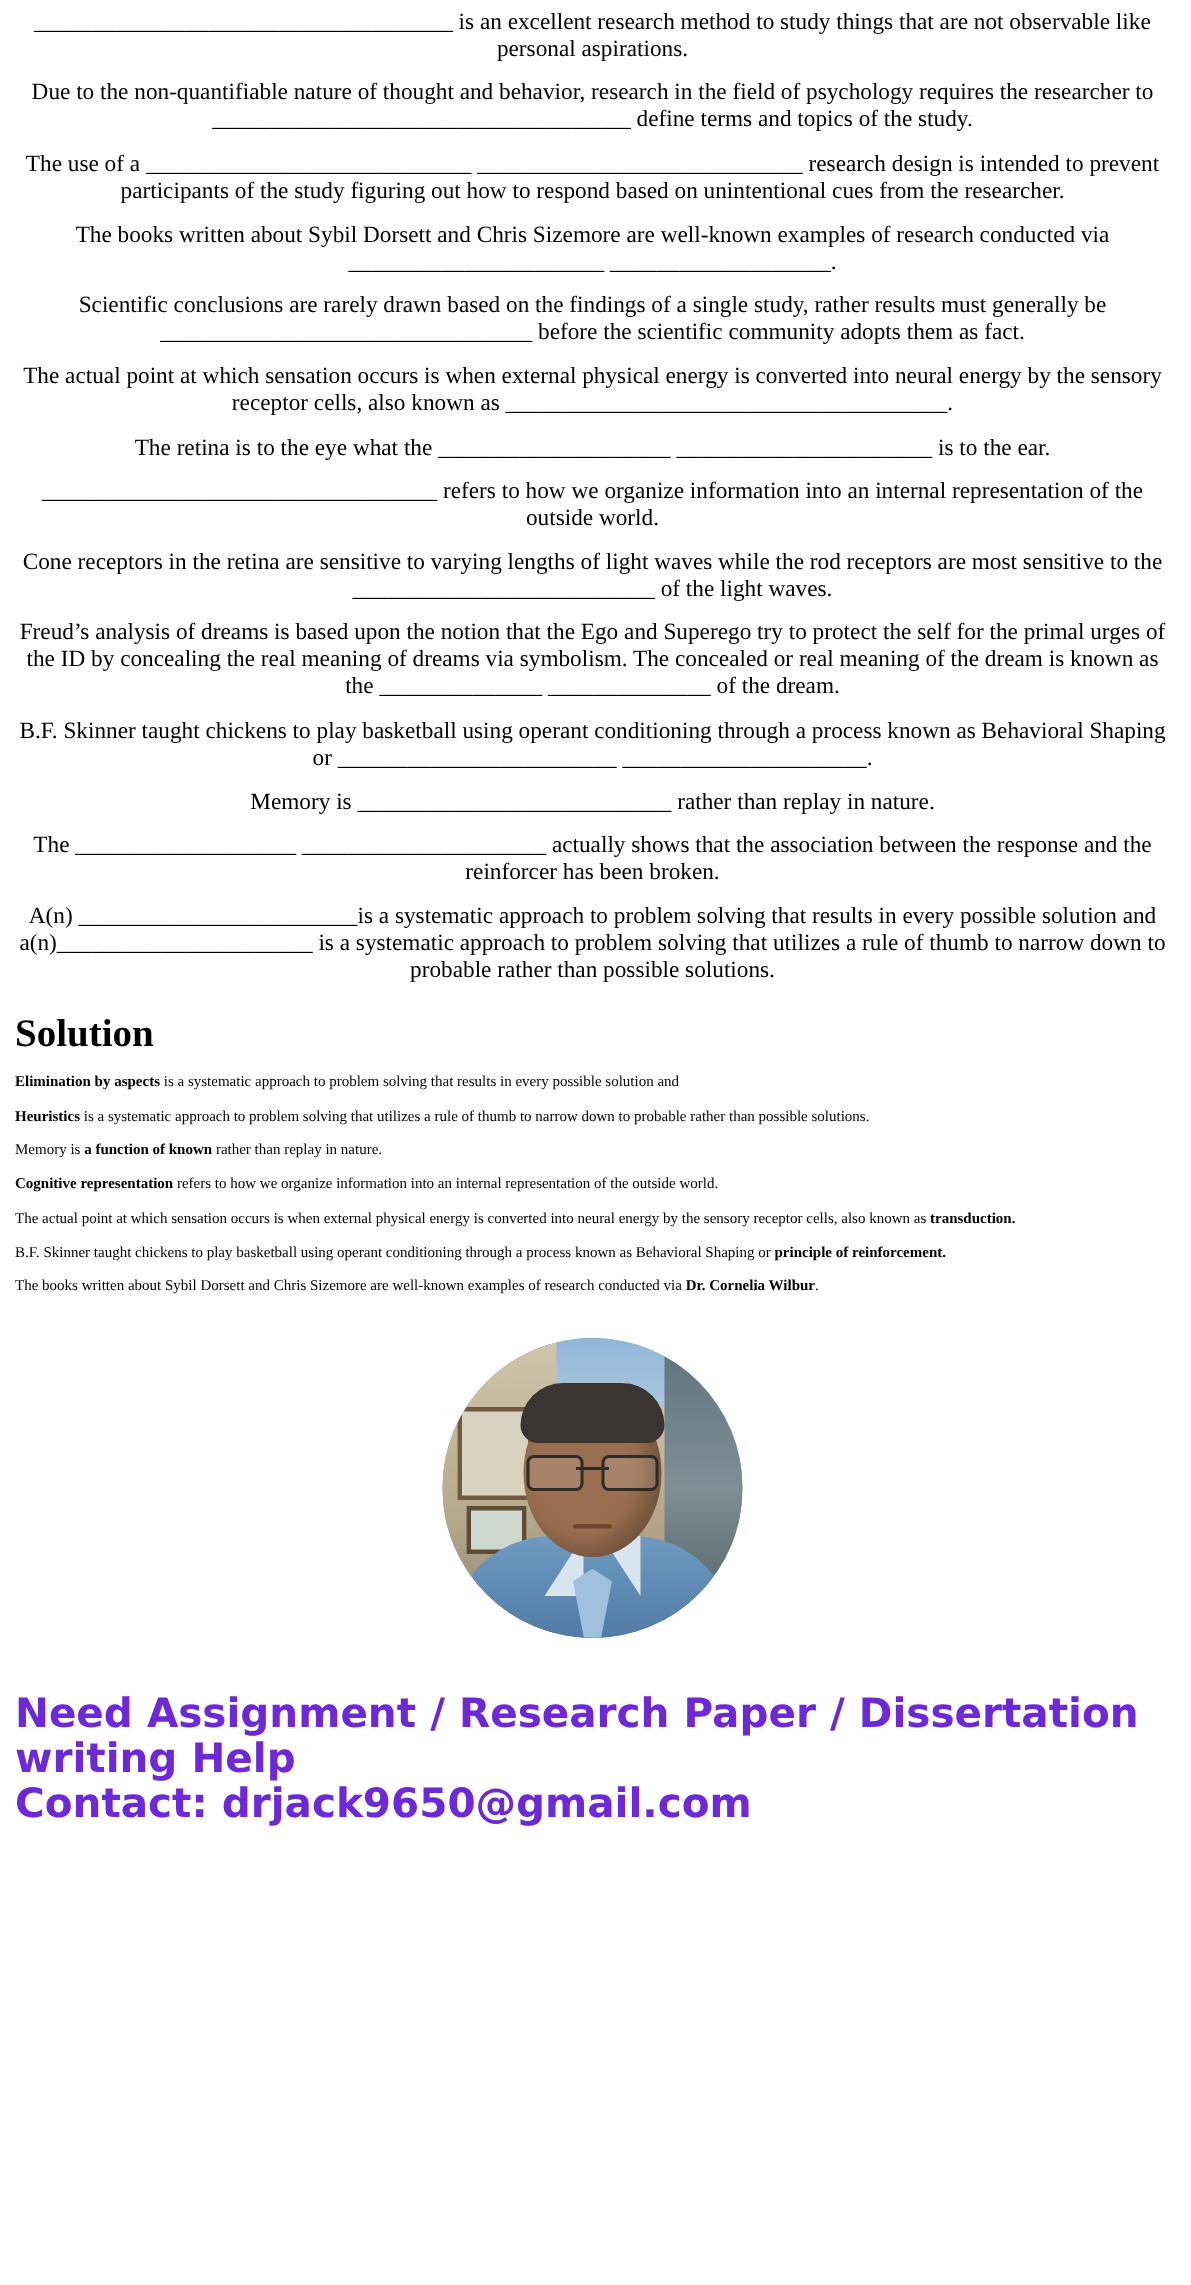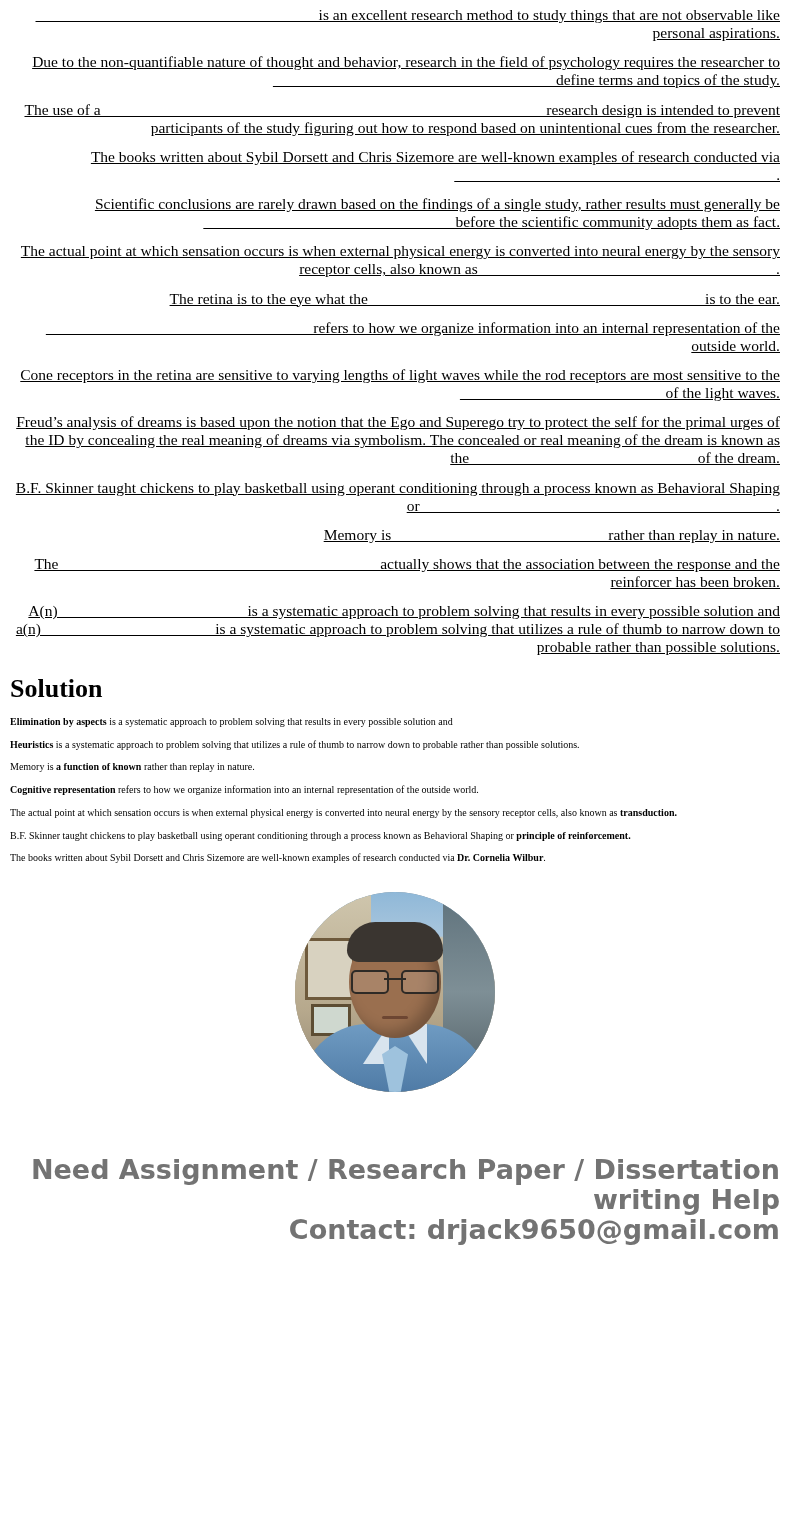--- a/index.html
+++ b/index.html
@@ -14,22 +14,21 @@
   }
   .page {
     width: 794px;
     box-sizing: border-box;
     padding: 6px 14px 18px 10px;
   }
   p.q {
     font-size: 15.5px;
     line-height: 1.17;
     margin: 0 0 11px 0;
-    text-align: right;
-    text-decoration: underline;
+    text-align: center;
   }
   h2.solution {
     font-size: 26px;
     font-weight: bold;
     margin: 18px 0 13px 0;
     line-height: 1.1;
   }
   p.a {
     font-size: 10px;
     line-height: 1.17;
@@ -165,27 +164,27 @@
   .av-tie {
     position: absolute;
     left: 50%;
     transform: translateX(-50%);
     bottom: 0;
     width: 26px; height: 46px;
     background: #9ec2dd;
     clip-path: polygon(50% 0, 100% 18%, 72% 100%, 28% 100%, 0 18%);
   }
   .cta {
-    margin-top: 63px;
-    text-align: right;
+    margin-top: 36px;
+    text-align: left;
     font-family: "DejaVu Sans", "Liberation Sans", sans-serif;
     font-weight: bold;
     font-size: 27px;
     line-height: 1.12;
-    color: #737373;
+    color: #6d28d9;
   }
   .cta .line2 {
     display: block;
   }
 </style>
 </head>
 <body>
 
 <div class="page">
 

